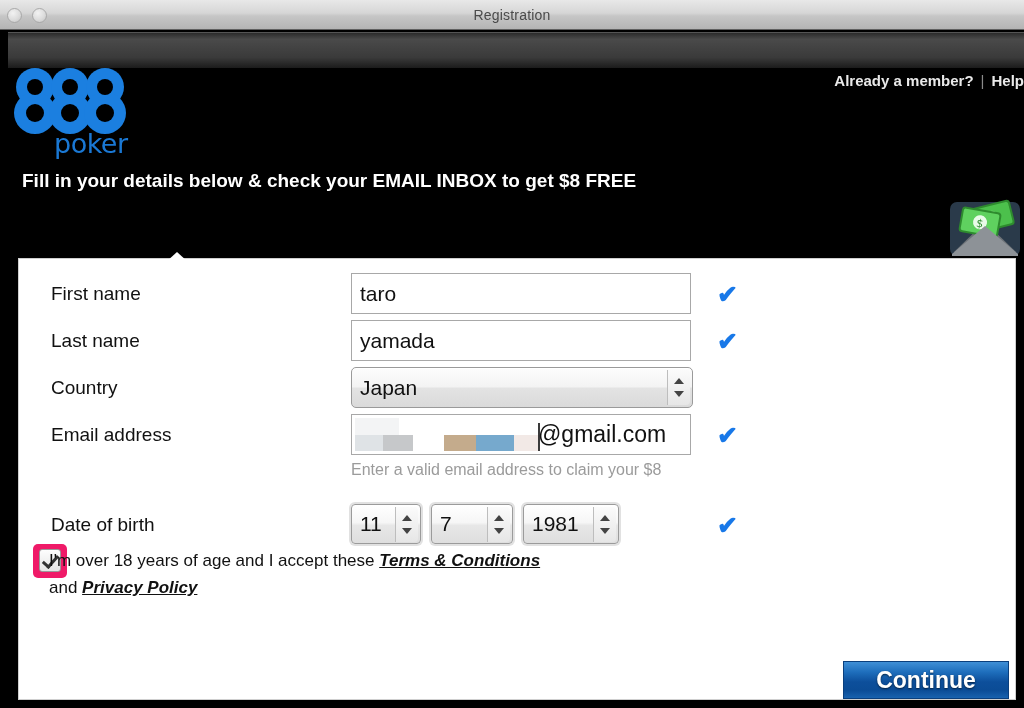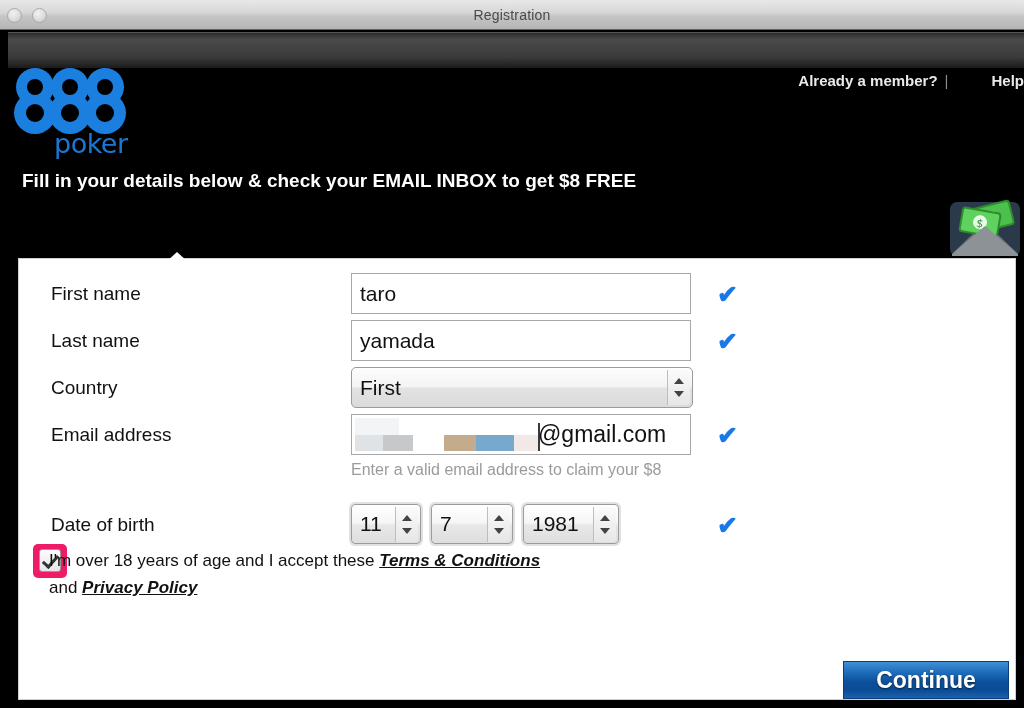--- a/index.html
+++ b/index.html
@@ -83,21 +83,20 @@
     white-space: nowrap;
   }
   .toplinks .sep {
     color: #8a8a8a;
     font-weight: normal;
     padding: 0 7px;
   }
   .toplinks a {
     color: #e9e9e9;
     text-decoration: none;
-    margin-left: 36px;
   }
 
   
   .logo {
     position: absolute;
     left: 14px; top: 36px;
     width: 120px;
     height: 98px;
   }
   .logo svg { display: block; }
@@ -461,21 +460,21 @@
         <div class="control">
           <input class="text-input" type="text" value="yamada" style="">
         </div>
         <div class="check-ok">✔</div>
       </div>
 
       <div class="form-row" style="top:108px;">
         <div class="field-label">Country</div>
         <div class="control">
           <div class="select-wrap">
-            <div class="val">First</div>
+            <div class="val">Japan</div>
             <div class="stepper">
               <div class="ar up"></div>
               <div class="ar down"></div>
             </div>
           </div>
         </div>
       </div>
 
       <div class="form-row" style="top:155px;text-align:center;">
         <div class="field-label">Email address</div>

